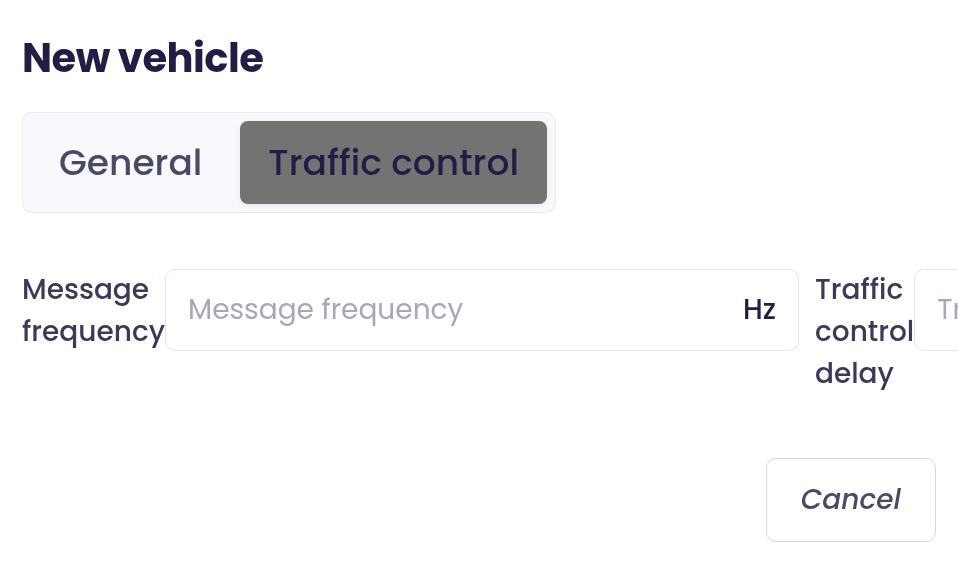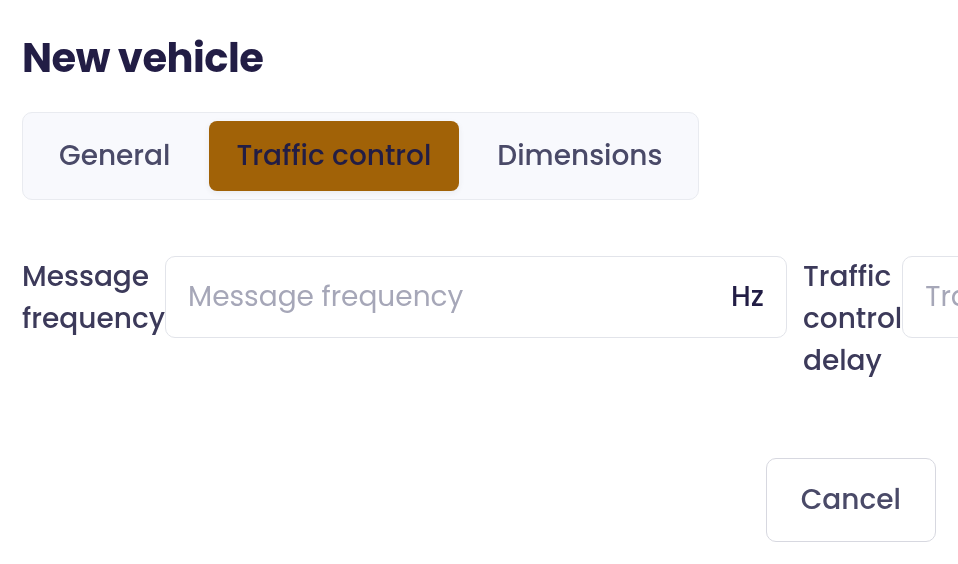--- a/index.html
+++ b/index.html
@@ -28,30 +28,30 @@
       align-items: center;
       gap: 10px;
       background: #f8f9fd;
       border: 1px solid #e9ebf0;
       border-radius: 10px;
       padding: 8px;
       width: fit-content;
       margin-bottom: 56px;
     }
     .tab {
-      font-size: 28px;
+      font-size: 36px;
       font-weight: 500;
       color: #4a4a68;
       padding: 14px 28px;
       border-radius: 8px;
       cursor: pointer;
       background: transparent;
     }
     .tab.active {
-      background: #a16207;
+      background: #737373;
       box-shadow: 0 2px 6px rgba(0,0,0,0.06);
       color: #221d45;
     }
     .fields {
       display: flex;
       gap: 16px;
     }
     .field {
       flex: 1;
       display: flex;
@@ -81,21 +81,21 @@
       background: transparent;
       font-family: inherit;
     }
     .input-wrap input::placeholder {
       color: #a6a7b8;
     }
     .unit {
       font-size: 28px;
       color: #221d45;
       font-weight: 500;
-      margin-left: 0;
+      margin-left: 12px;
     }
     .footer {
       position: absolute;
       bottom: 18px;
       right: 22px;
       display: flex;
       gap: 24px;
       align-items: center;
     }
     .btn {
@@ -103,37 +103,37 @@
       font-weight: 500;
       padding: 20px 34px;
       border-radius: 10px;
       cursor: pointer;
       font-family: inherit;
     }
     .btn-cancel {
       background: #ffffff;
       border: 1px solid #d7d8e0;
       color: #4a4a68;
+      font-style: italic;
     }
     .btn-save {
       background: #6b21a8;
       border: 1px solid #6b21a8;
       color: #ffffff;
     }
   </style>
 </head>
 <body>
 
 <div class="page">
   <h1 class="page-title">New vehicle</h1>
 
   <div class="tabs">
     <div class="tab">General</div>
     <div class="tab active">Traffic control</div>
-    <div class="tab">Dimensions</div>
   </div>
 
   <div class="fields">
     <div class="field">
       <label class="field-label">Message frequency</label>
       <div class="input-wrap">
         <input type="text" placeholder="Message frequency" style="">
         <span class="unit">Hz</span>
       </div>
     </div>

